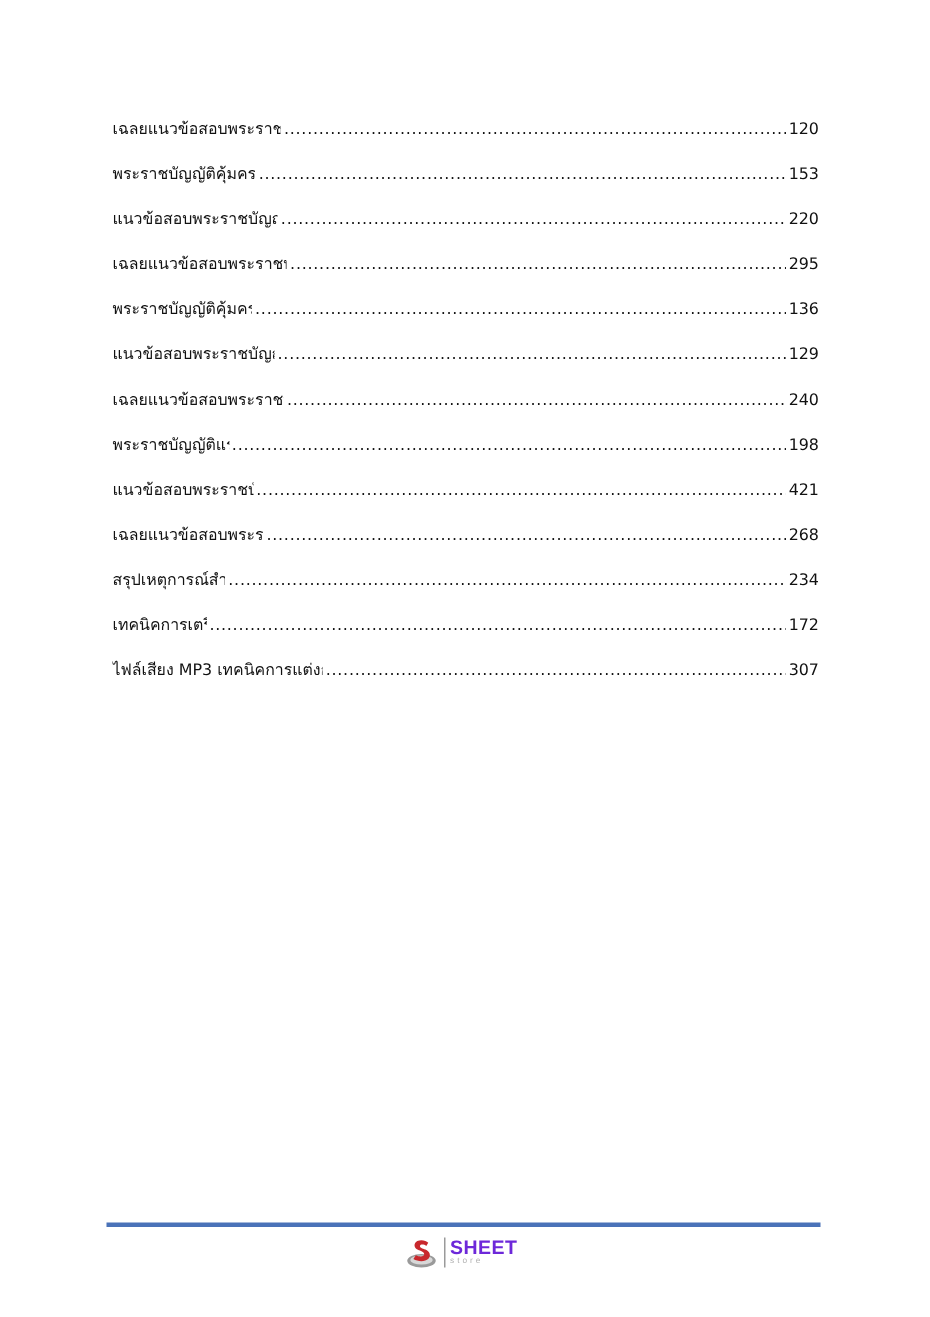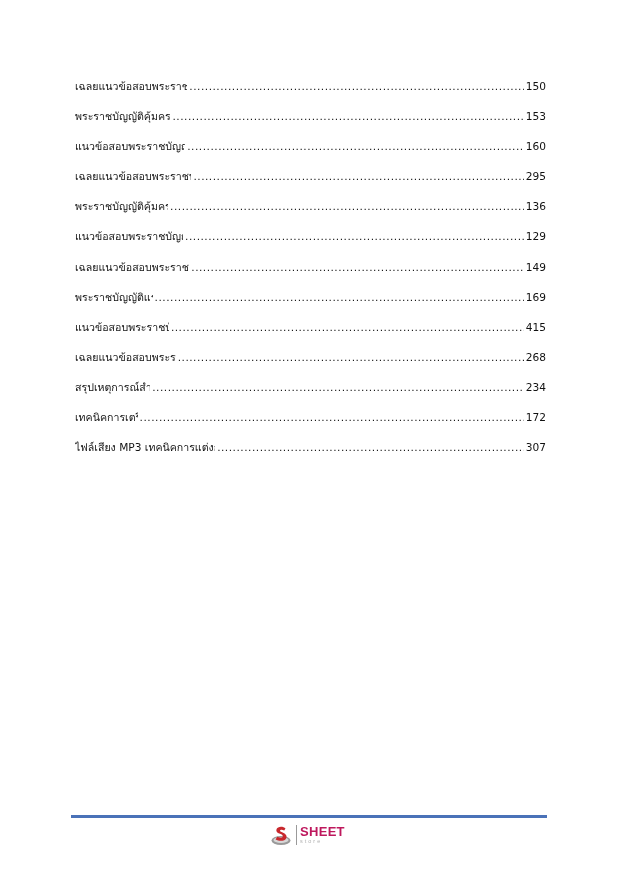--- a/index.html
+++ b/index.html
@@ -79,79 +79,79 @@
     }
     .logo-text {
       display: flex;
       flex-direction: column;
       line-height: 1;
     }
     .logo-brand {
       font-family: "Liberation Sans", sans-serif;
       font-weight: bold;
       font-size: 13px;
-      color: #be185d;
+      color: #6d28d9;
       letter-spacing: 0.3px;
     }
     .logo-sub {
       font-family: "Liberation Sans", sans-serif;
       font-size: 5.5px;
       color: #b0b0b0;
       letter-spacing: 2px;
       margin-top: 1px;
     }
   </style>
 </head>
 <body>
 
 <div class="toc">
   <div class="toc-row">
     <span class="toc-title">เฉลยแนวข้อสอบพระราชบัญญัติแรงงานรัฐวิสาหกิจสัมพันธ์ พ.ศ. 2543</span>
     <span class="toc-leader"></span>
-    <span class="toc-page">150</span>
+    <span class="toc-page">120</span>
   </div>
   <div class="toc-row">
     <span class="toc-title">พระราชบัญญัติคุ้มครองแรงงานในงานประมง พ.ศ. 2562</span>
     <span class="toc-leader"></span>
     <span class="toc-page">153</span>
   </div>
   <div class="toc-row">
     <span class="toc-title">แนวข้อสอบพระราชบัญญัติคุ้มครองแรงงานในงานประมง พ.ศ. 2562</span>
     <span class="toc-leader"></span>
-    <span class="toc-page">160</span>
+    <span class="toc-page">220</span>
   </div>
   <div class="toc-row">
     <span class="toc-title">เฉลยแนวข้อสอบพระราชบัญญัติคุ้มครองแรงงานในงานประมง พ.ศ. 2562</span>
     <span class="toc-leader"></span>
     <span class="toc-page">295</span>
   </div>
   <div class="toc-row">
     <span class="toc-title">พระราชบัญญัติคุ้มครองผู้รับงานไปทำที่บ้าน พ.ศ. 2553</span>
     <span class="toc-leader"></span>
     <span class="toc-page">136</span>
   </div>
   <div class="toc-row">
     <span class="toc-title">แนวข้อสอบพระราชบัญญัติคุ้มครองผู้รับงานไปทำที่บ้าน พ.ศ. 2553</span>
     <span class="toc-leader"></span>
     <span class="toc-page">129</span>
   </div>
   <div class="toc-row">
     <span class="toc-title">เฉลยแนวข้อสอบพระราชบัญญัติคุ้มครองผู้รับงานไปทำที่บ้าน พ.ศ. 2553</span>
     <span class="toc-leader"></span>
-    <span class="toc-page">149</span>
+    <span class="toc-page">240</span>
   </div>
   <div class="toc-row">
     <span class="toc-title">พระราชบัญญัติแรงงานทางทะเล พ.ศ. 2558</span>
     <span class="toc-leader"></span>
-    <span class="toc-page">169</span>
+    <span class="toc-page">198</span>
   </div>
   <div class="toc-row">
     <span class="toc-title">แนวข้อสอบพระราชบัญญัติแรงงานทางทะเล พ.ศ. 2558</span>
     <span class="toc-leader"></span>
-    <span class="toc-page">415</span>
+    <span class="toc-page">421</span>
   </div>
   <div class="toc-row">
     <span class="toc-title">เฉลยแนวข้อสอบพระราชบัญญัติแรงงานทางทะเล พ.ศ. 2558</span>
     <span class="toc-leader"></span>
     <span class="toc-page">268</span>
   </div>
   <div class="toc-row">
     <span class="toc-title">สรุปเหตุการณ์สำคัญปัจจุบัน ความรู้รอบตัว</span>
     <span class="toc-leader"></span>
     <span class="toc-page">234</span>

